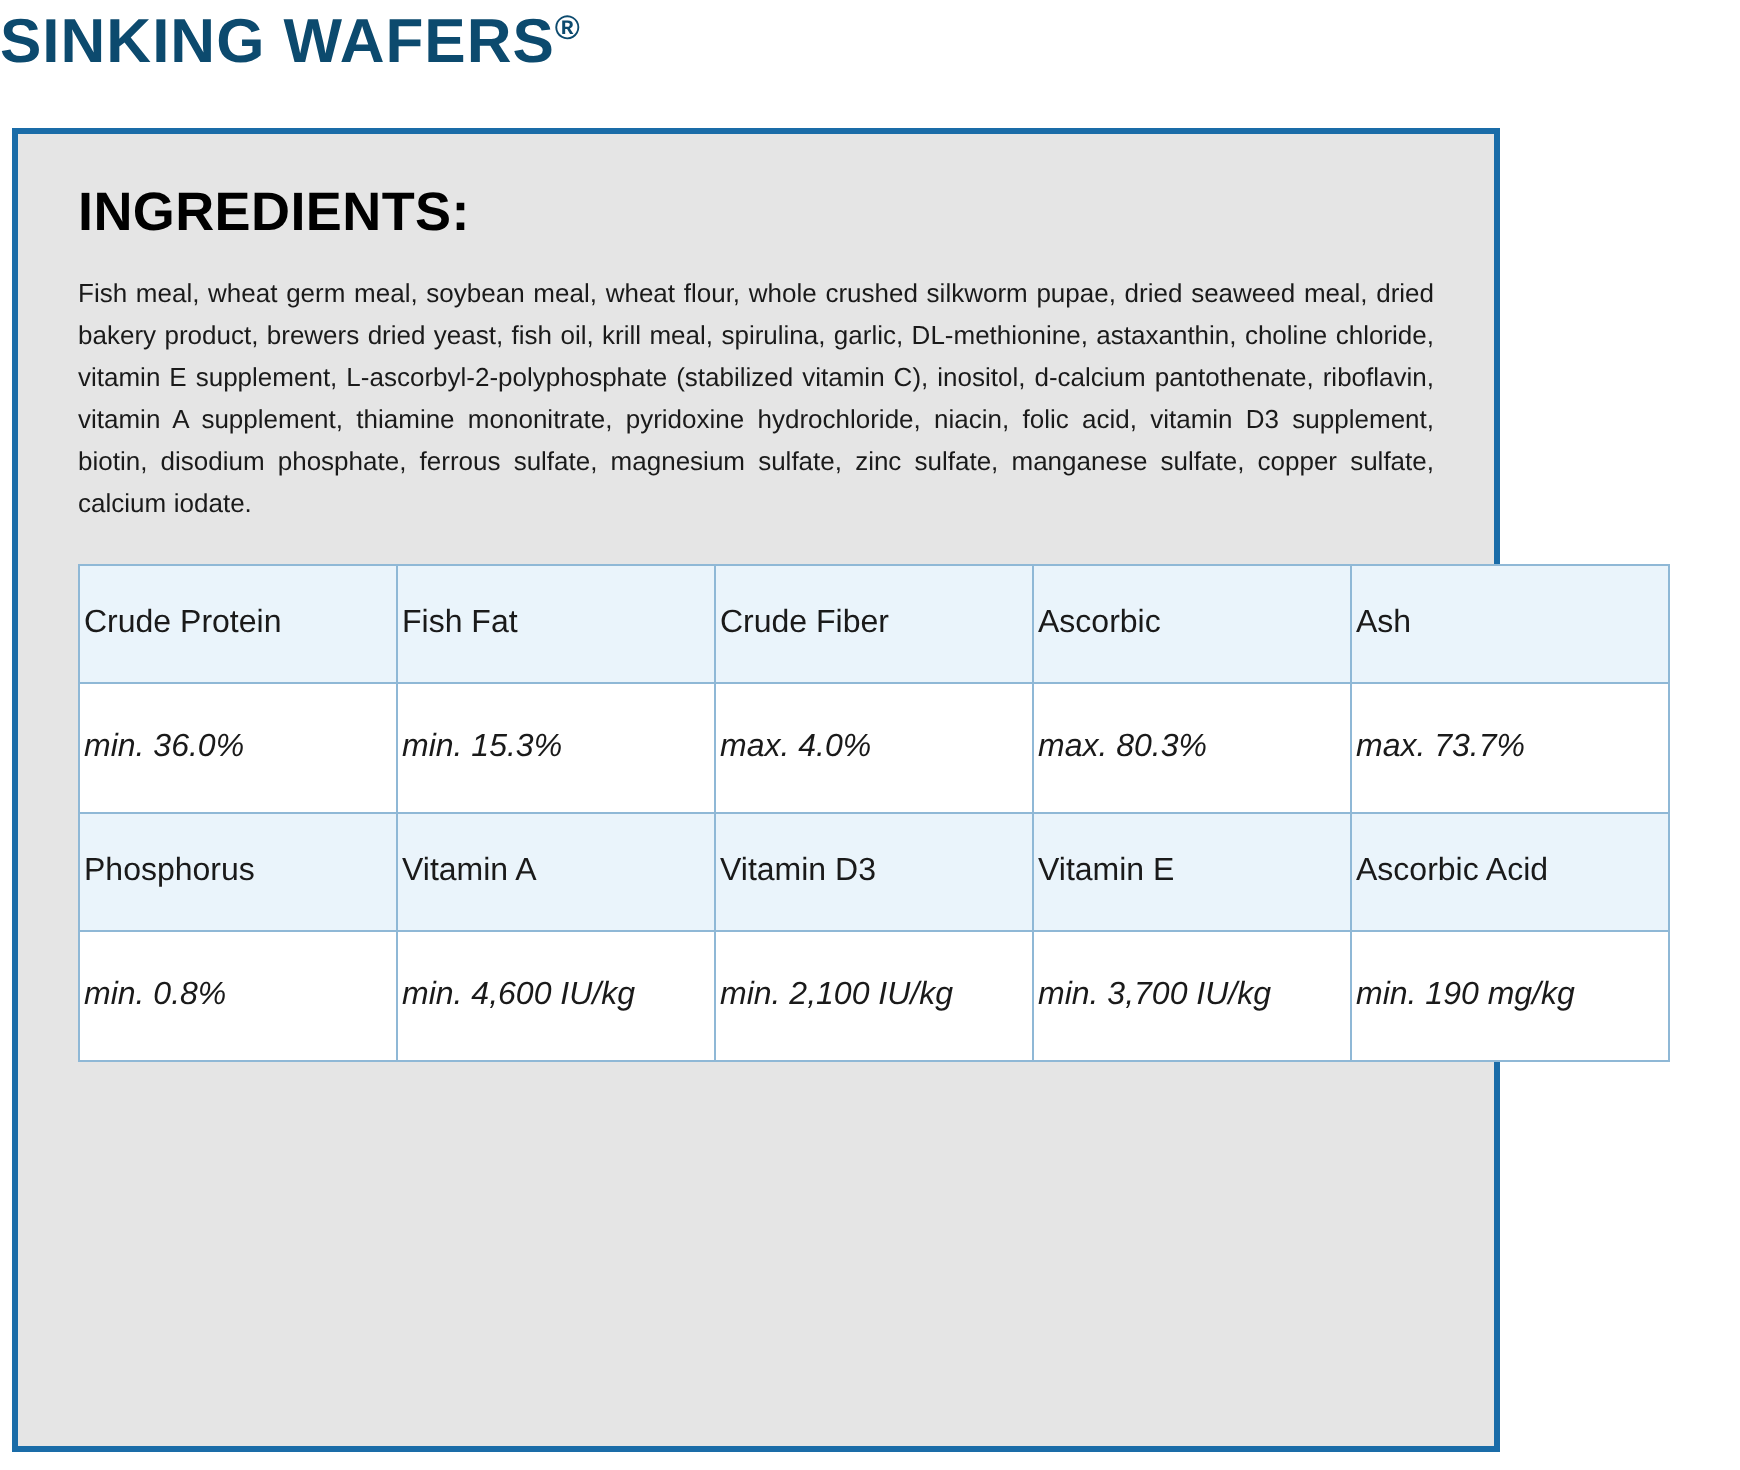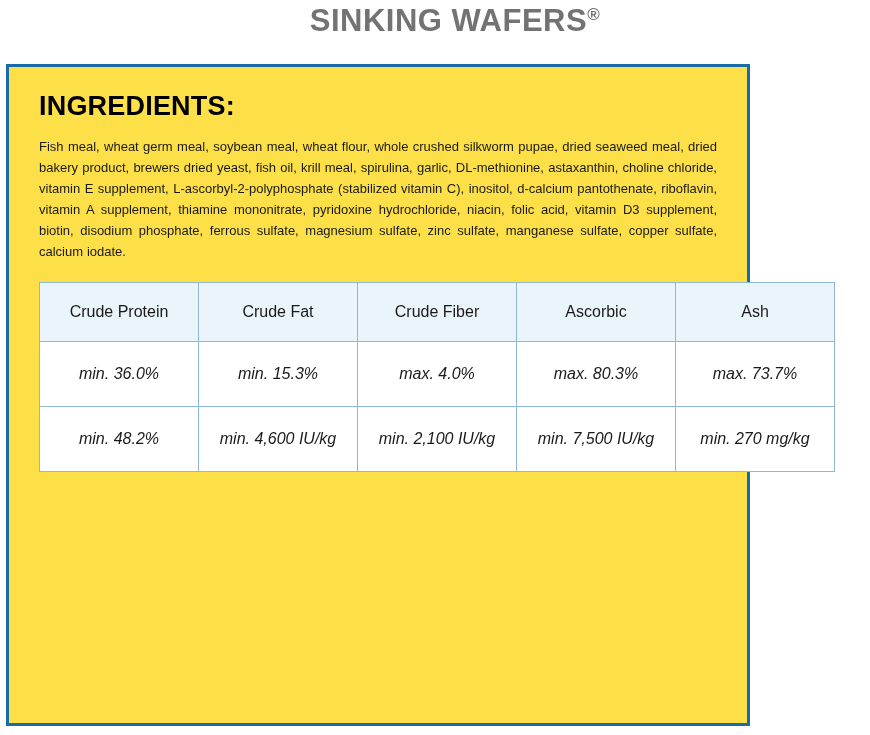--- a/index.html
+++ b/index.html
@@ -14,44 +14,42 @@
     color: #111111;
     overflow: hidden;
   }
   .page {
     position: relative;
     width: 870px;
     height: 735px;
     box-sizing: border-box;
   }
   .product-title {
-    text-align: center;
     font-size: 31px;
     font-weight: bold;
     letter-spacing: 0.5px;
-    color: #737373;
+    color: #0c4a6e;
     padding-top: 4px;
     padding-bottom: 10px;
     line-height: 1.1;
-    padding-left: 40px;
   }
   .product-title .reg {
     font-size: 17px;
     vertical-align: super;
     font-weight: bold;
   }
   .panel {
     position: absolute;
     left: 6px;
     top: 64px;
     width: 744px;
     height: 662px;
     box-sizing: border-box;
     border: 3px solid #1a6ca8;
-    background: #fde047;
+    background: #e5e5e5;
     padding: 24px 30px 10px 30px;
   }
   .section-heading {
     font-size: 27px;
     font-weight: bold;
     color: #000000;
     margin: 0 0 14px 0;
     letter-spacing: 0.2px;
   }
   .ingredients-text {
@@ -70,21 +68,21 @@
     color: #000000;
     margin: 18px 0 12px 0;
   }
   table.ga-table {
     border-collapse: collapse;
     width: 796px;
     table-layout: fixed;
   }
   table.ga-table td {
     border: 1px solid #8fb8d6;
-    text-align: center;
+    text-align: left;
     font-size: 16px;
     color: #1a1a1a;
     height: 50px;
     padding: 4px 2px;
     vertical-align: middle;
   }
   tr.header-row td {
     background: #eaf4fb;
   }
   tr.value-row td {
@@ -106,36 +104,43 @@
 
     <h2 class="section-heading">INGREDIENTS:</h2>
 
     <p class="ingredients-text">Fish meal, wheat germ meal, soybean meal, wheat flour, whole crushed silkworm pupae, dried seaweed meal, dried bakery product, brewers dried yeast, fish oil, krill meal, spirulina, garlic, DL-methionine, astaxanthin, choline chloride, vitamin E supplement, L-ascorbyl-2-polyphosphate (stabilized vitamin C), inositol, d-calcium pantothenate, riboflavin, vitamin A supplement, thiamine mononitrate, pyridoxine hydrochloride, niacin, folic acid, vitamin D3 supplement, biotin, disodium phosphate, ferrous sulfate, magnesium sulfate, zinc sulfate, manganese sulfate, copper sulfate, calcium iodate.</p>
 
 
     <table class="ga-table">
       <tbody>
         <tr class="header-row">
           <td>Crude Protein</td>
-          <td>Crude Fat</td>
+          <td>Fish Fat</td>
           <td>Crude Fiber</td>
           <td>Ascorbic</td>
           <td>Ash</td>
         </tr>
         <tr class="value-row">
           <td>min. 36.0%</td>
           <td>min. 15.3%</td>
           <td>max. 4.0%</td>
           <td>max. 80.3%</td>
           <td>max. 73.7%</td>
         </tr>
+        <tr class="header-row">
+          <td>Phosphorus</td>
+          <td>Vitamin A</td>
+          <td>Vitamin D3</td>
+          <td>Vitamin E</td>
+          <td>Ascorbic Acid</td>
+        </tr>
         <tr class="value-row">
-          <td>min. 48.2%</td>
+          <td>min. 0.8%</td>
           <td>min. 4,600 IU/kg</td>
           <td>min. 2,100 IU/kg</td>
-          <td>min. 7,500 IU/kg</td>
-          <td>min. 270 mg/kg</td>
+          <td>min. 3,700 IU/kg</td>
+          <td>min. 190 mg/kg</td>
         </tr>
       </tbody>
     </table>
 
   </div>
 </div>
 
 </body></html>

